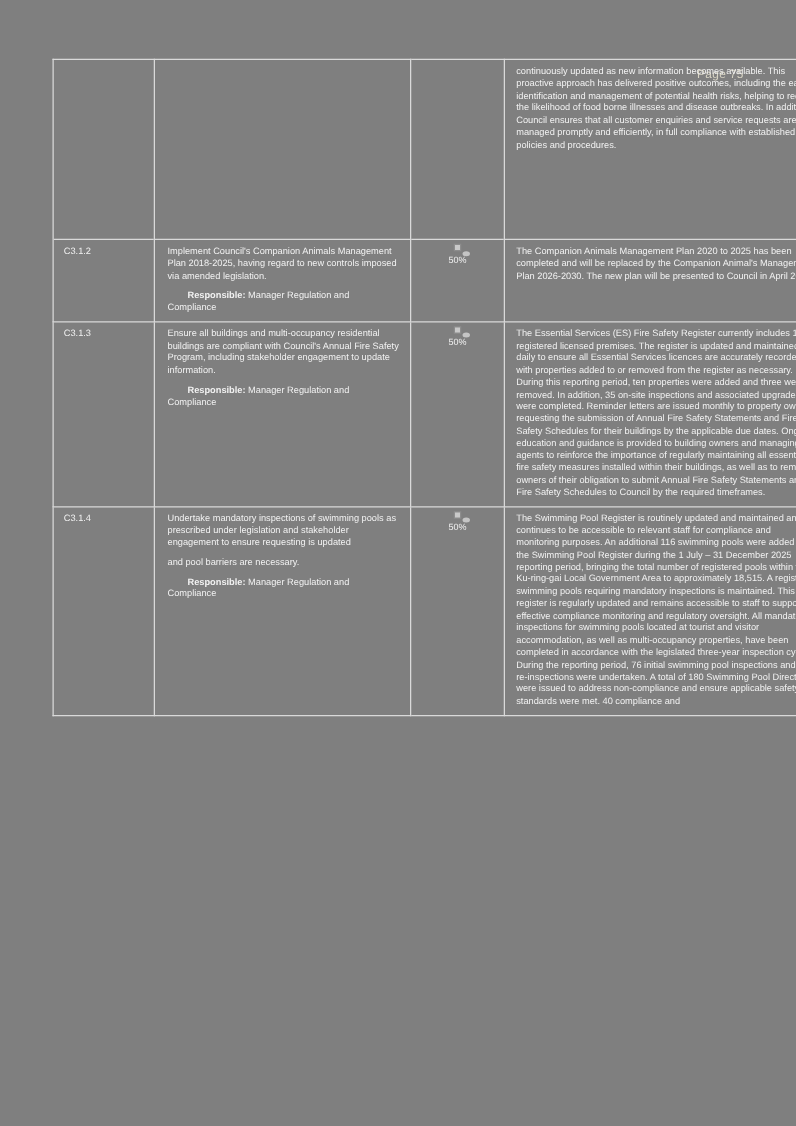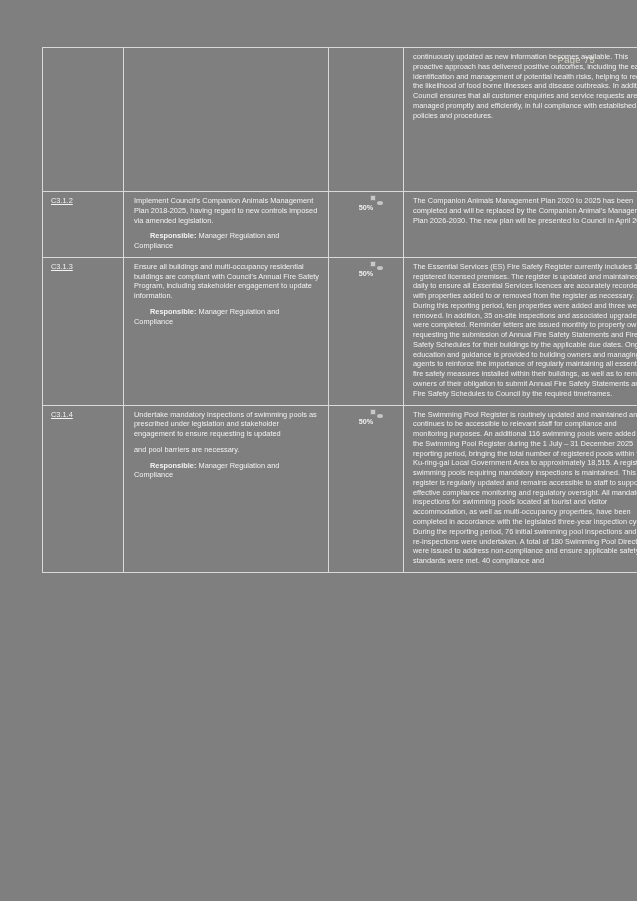--- a/index.html
+++ b/index.html
@@ -101,28 +101,26 @@
   }
   .cell-para:last-child {
     margin-bottom: 0;
   }
   .resp-label {
     font-weight: bold;
     padding-left: 16px;
   }
   .id-text {
     font-size: 7.4px;
-    text-decoration: underline;
   }
 
   
   .status-wrap {
     display: inline-block;
-    text-align: right;
-    font-weight: bold;
+    text-align: center;
   }
   .light {
     width: 17px;
     height: 17px;
     border-radius: 50%;
     margin: 0 auto;
     background:
       radial-gradient(circle at 35% 28%, #9ef08e 0%, #45cc3a 42%, #14a30f 75%, #0b7c0a 100%);
     box-shadow: 0 0 0 2px #c9c9c9, 0 0 0 3px #8d8d8d;
     position: relative;

